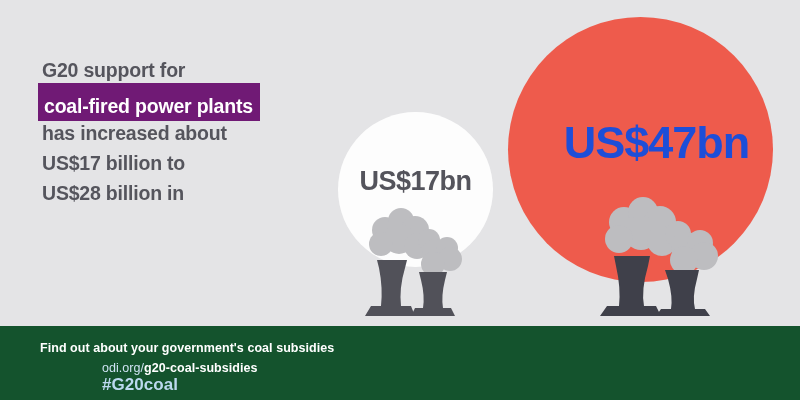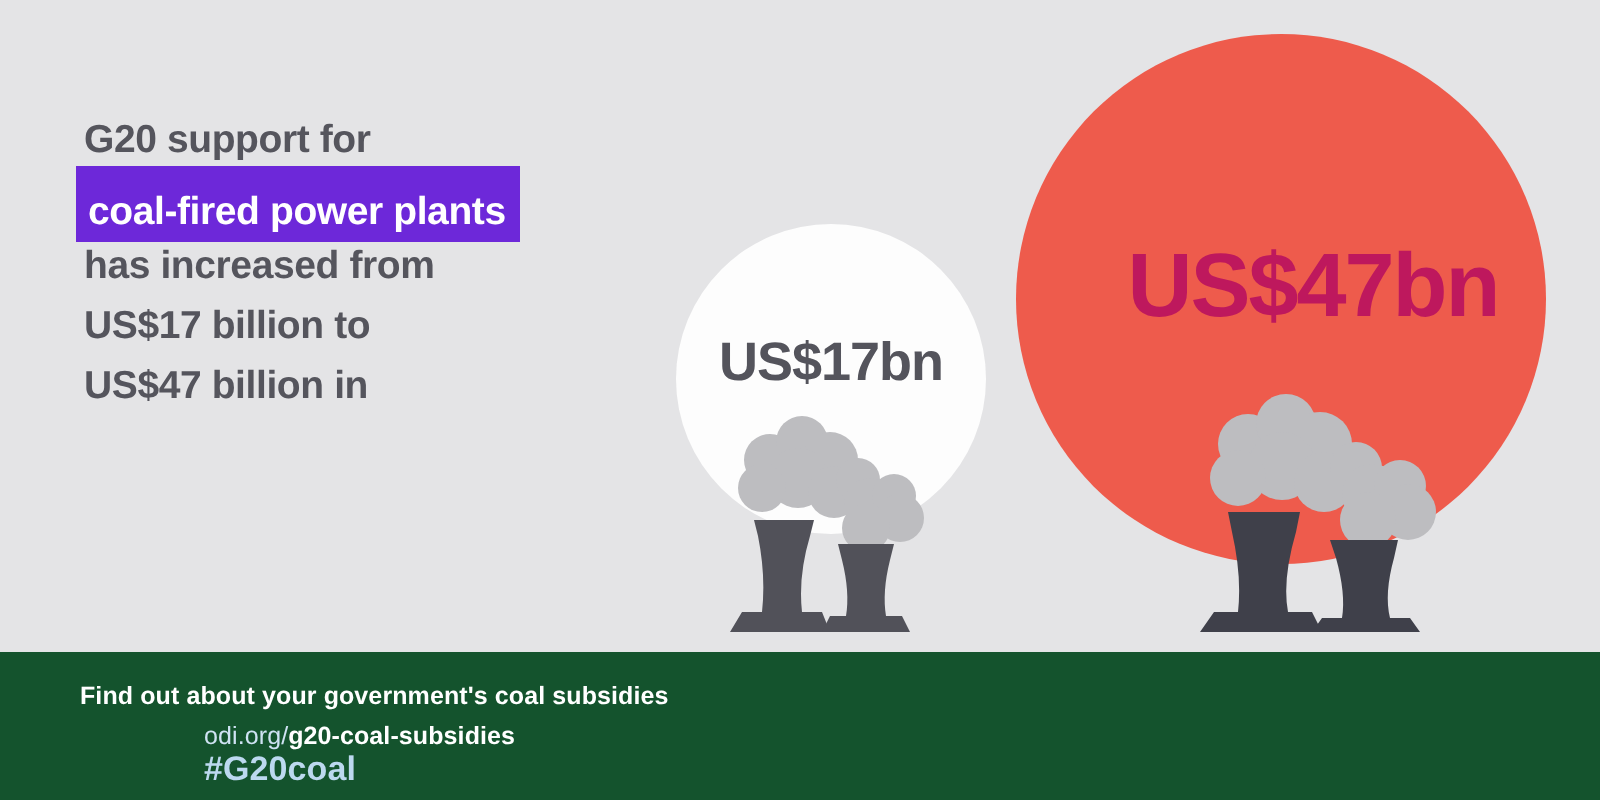--- a/index.html
+++ b/index.html
@@ -32,21 +32,21 @@
   .headline-line {
     font-size: 19.5px;
     font-weight: bold;
     color: #55555d;
     line-height: 29px;
     letter-spacing: -0.2px;
     white-space: nowrap;
   }
   .headline-line.highlight {
     display: inline-block;
-    background: #6d28d9;
+    background: #701a75;
     color: #ffffff;
     padding: 10px 7px 2px 6px;
     margin: 2px 0 2px -4px;
     line-height: 26px;
   }
   .hl-row {
     height: 30px;
     display: flex;
     align-items: center;
   }
@@ -86,21 +86,21 @@
     width: 155px;
     font-size: 27px;
     color: #54545c;
     letter-spacing: -0.5px;
   }
   .amount-large {
     left: 508px;
     top: 117px;
     width: 265px;
     font-size: 45px;
-    color: #be185d;
+    color: #1d4ed8;
     letter-spacing: -1px;
     padding-left: 16px;
   }
 
   
   .plant {
     position: absolute;
   }
   .plant-small {
     left: 355px;
@@ -172,27 +172,27 @@
 <div id="infographic">
 
   <div class="headline">
     <div class="hl-row">
       <span class="headline-line">G20 support for</span>
     </div>
     <div class="hl-row hl-row-hi">
       <span class="headline-line highlight">coal-fired power plants</span>
     </div>
     <div class="hl-row">
-      <span class="headline-line">has increased from</span>
+      <span class="headline-line">has increased about</span>
     </div>
     <div class="hl-row">
       <span class="headline-line">US$17 billion to</span>
     </div>
     <div class="hl-row">
-      <span class="headline-line">US$47 billion in</span>
+      <span class="headline-line">US$28 billion in</span>
     </div>
   </div>
 
   <div class="circle circle-small"></div>
   <div class="circle circle-large"></div>
 
   <div class="plant plant-small">
     <svg viewBox="0 0 120 112" xmlns="http://www.w3.org/2000/svg">
       <g fill="#bdbdc0">
         <circle cx="30" cy="22" r="13"></circle>

